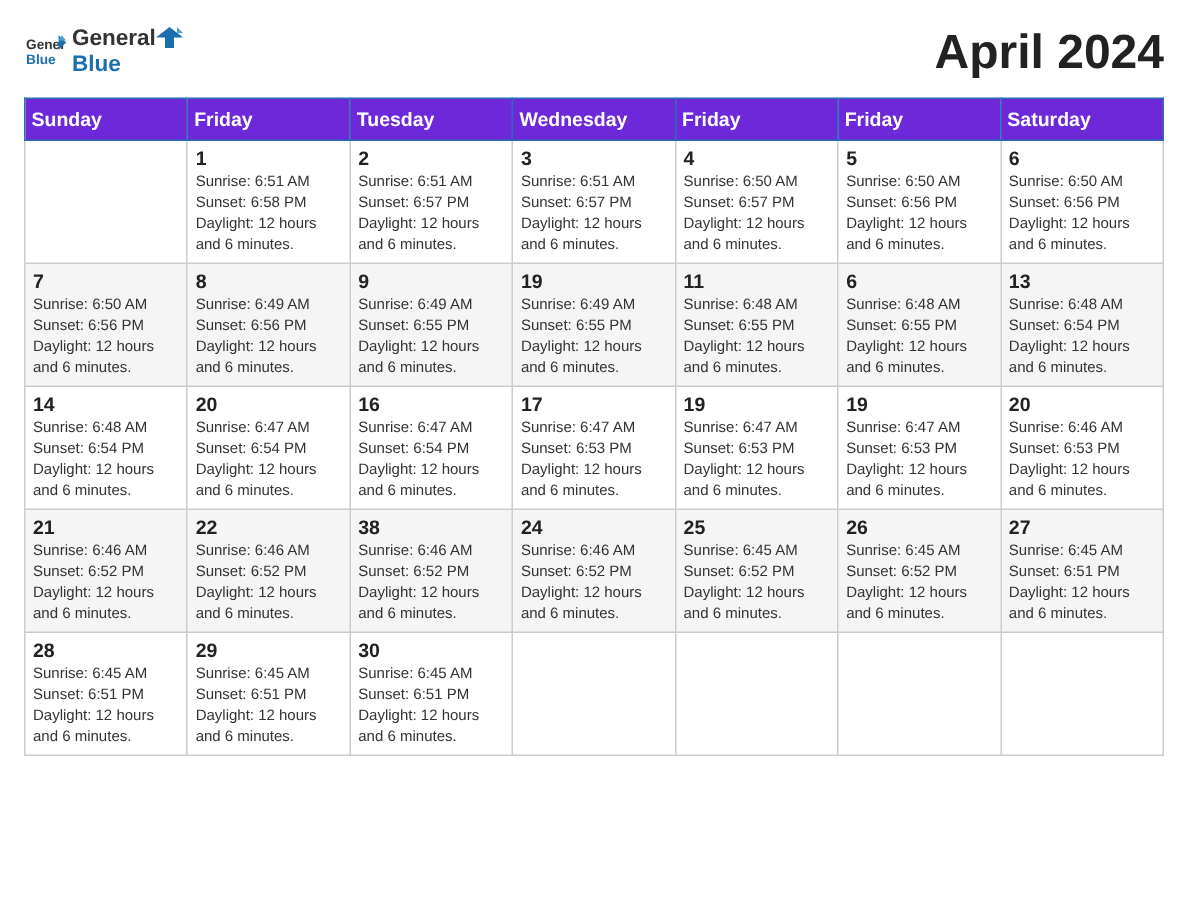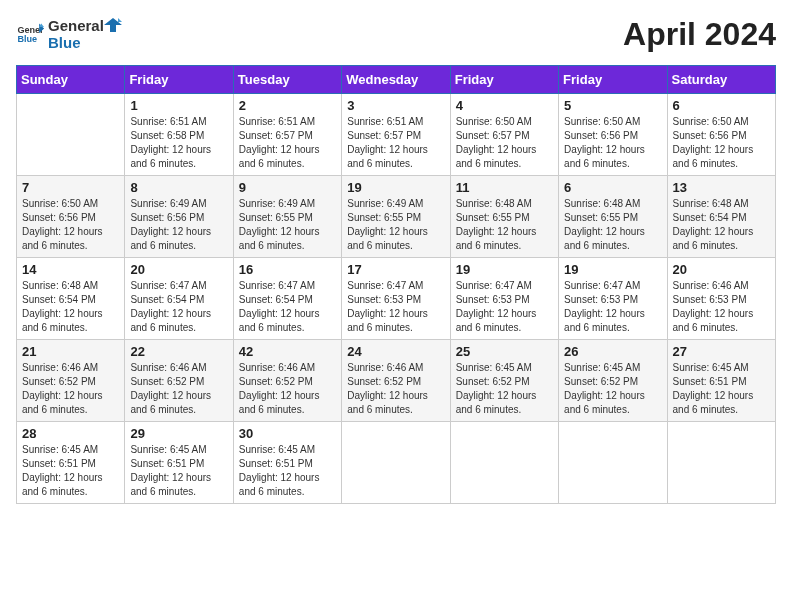--- a/index.html
+++ b/index.html
@@ -276,21 +276,21 @@
 and 6 minutes.</div>
         </td>
         <td>
           <span class="day-num">22</span>
           <div class="day-info" style="white-space: pre-wrap;">Sunrise: 6:46 AM
 Sunset: 6:52 PM
 Daylight: 12 hours
 and 6 minutes.</div>
         </td>
         <td>
-          <span class="day-num">42</span>
+          <span class="day-num">38</span>
           <div class="day-info" style="white-space: pre-wrap;">Sunrise: 6:46 AM
 Sunset: 6:52 PM
 Daylight: 12 hours
 and 6 minutes.</div>
         </td>
         <td>
           <span class="day-num">24</span>
           <div class="day-info" style="white-space: pre-wrap;">Sunrise: 6:46 AM
 Sunset: 6:52 PM
 Daylight: 12 hours

